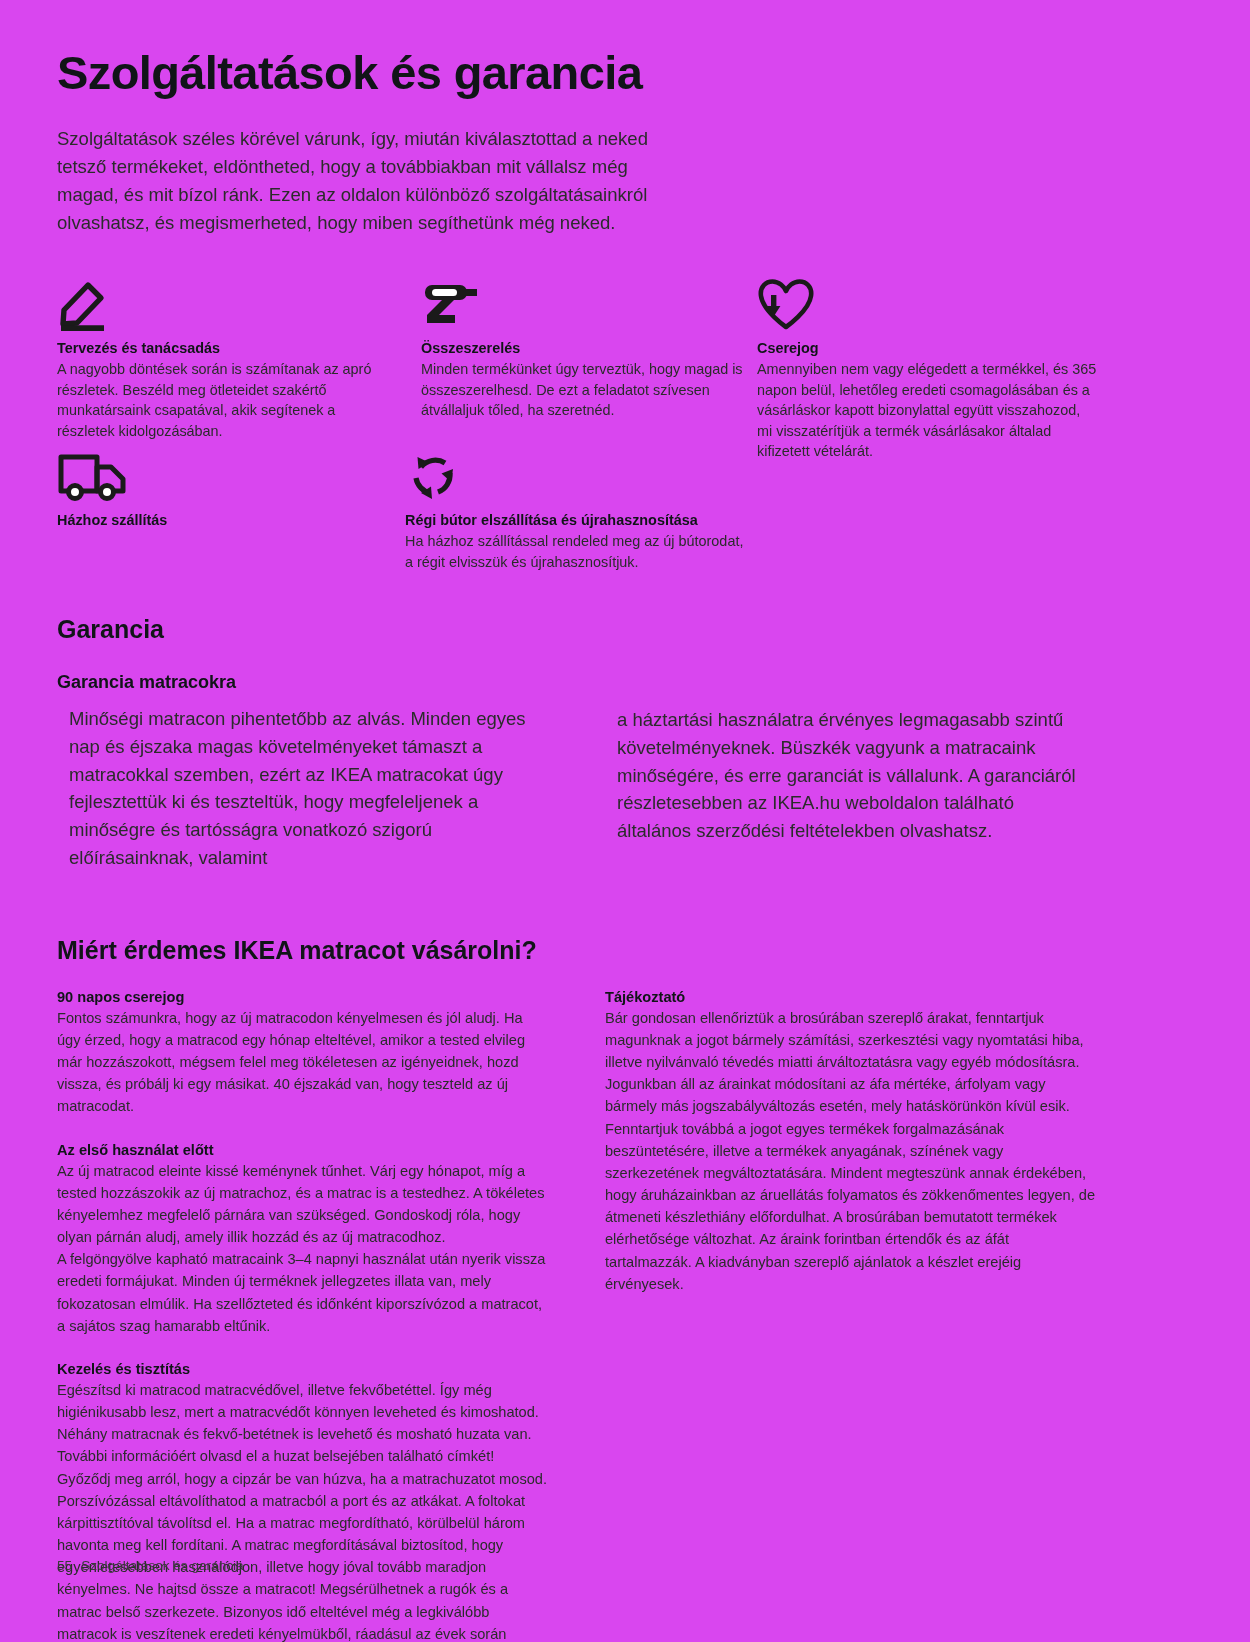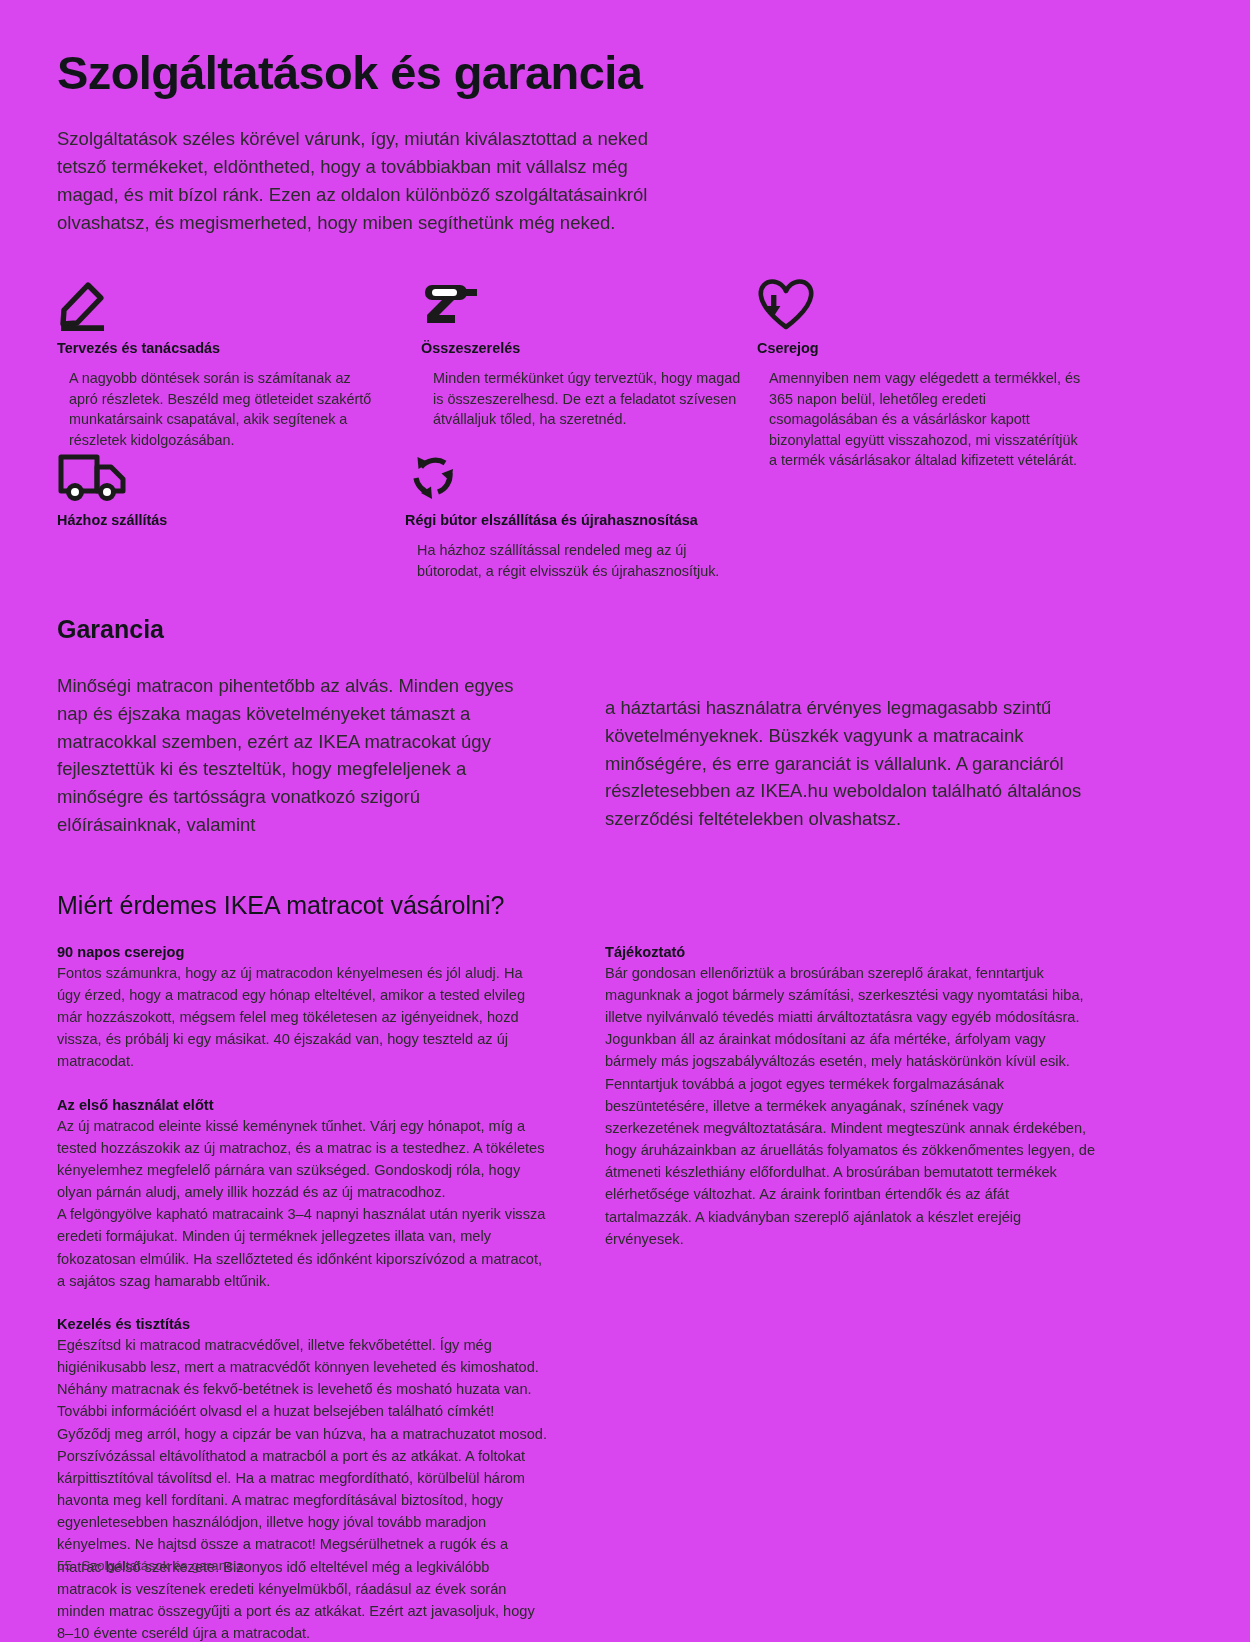--- a/index.html
+++ b/index.html
@@ -59,21 +59,21 @@
   .svc-icon svg { display: block; }
   .svc-title {
     font-size: 14.4px;
     font-weight: bold;
     margin: 0 0 3px 0;
     color: #111418;
   }
   .svc-body {
     font-size: 14.4px;
     line-height: 1.42;
-    margin: 12px;
+    margin: 0;
     color: #2b2b2b;
   }
 
   .svc-planning { left: 0;    top: 0;    width: 330px; }
   .svc-assembly { left: 364px; top: 0;   width: 345px; }
   .svc-exchange { left: 700px; top: 0;   width: 340px; }
   .svc-delivery { left: 0;    top: 172px; width: 330px; }
   .svc-recycle  { left: 348px; top: 172px; width: 345px; }
 
   
@@ -91,28 +91,28 @@
   .col { width: 492px; }
   h3.sub-title {
     font-size: 18px;
     font-weight: bold;
     margin: 0 0 2px 0;
     color: #111418;
   }
   p.lead {
     font-size: 18.5px;
     line-height: 1.5;
-    margin: 0;
+    margin: 12px;
     color: #2b2b2b;
   }
   .col-right-offset { padding-top: 22px; }
 
   h2.section-title2 {
     font-size: 25px;
-    font-weight: normal;
+    font-weight: bold;
     margin: 52px 0 24px 0;
     color: #111418;
   }
 
   
   .sm-cols { display: flex; gap: 56px; }
   .sm-col { width: 492px; }
   h4.blk-title {
     font-size: 14.6px;
     font-weight: bold;
@@ -224,20 +224,21 @@
         <p class="svc-title">Régi bútor elszállítása és újrahasznosítása</p>
         <p class="svc-body">Ha házhoz szállítással rendeled meg az új bútorodat, a régit elvisszük és újrahasznosítjuk.</p>
       </div>
 
     </div>
 
     <div class="garancia-wrap">
       <h2 class="section-title">Garancia</h2>
       <div class="two-col">
         <div class="col">
+          <h3 class="sub-title">Garancia matracokra</h3>
           <p class="lead">Minőségi matracon pihentetőbb az alvás. Minden egyes nap és éjszaka magas követelményeket támaszt a matracokkal szemben, ezért az IKEA matracokat úgy fejlesztettük ki és teszteltük, hogy megfeleljenek a minőségre és tartósságra vonatkozó szigorú előírásainknak, valamint</p>
         </div>
         <div class="col col-right-offset">
           <p class="lead">a háztartási használatra érvényes legmagasabb szintű követelményeknek. Büszkék vagyunk a matracaink minőségére, és erre garanciát is vállalunk. A garanciáról részletesebben az IKEA.hu weboldalon található általános szerződési feltételekben olvashatsz.</p>
         </div>
       </div>
 
       <h2 class="section-title2">Miért érdemes IKEA matracot vásárolni?</h2>
 
       <div class="sm-cols">

